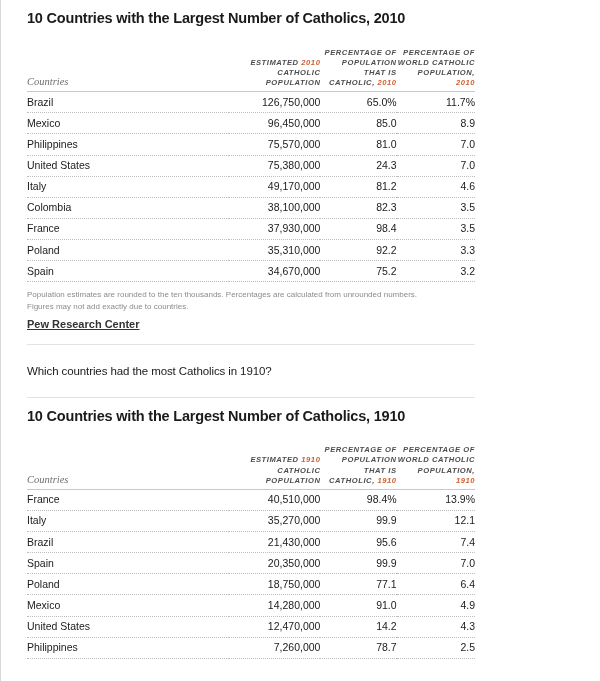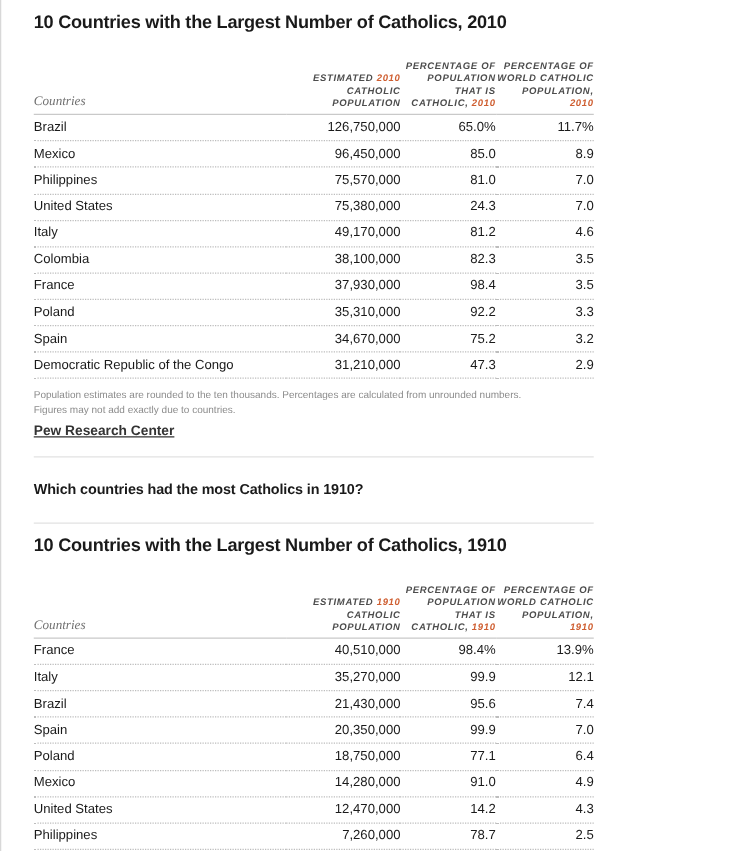--- a/index.html
+++ b/index.html
@@ -30,21 +30,21 @@
   .chart-title {
     font-size: 14.5px;
     font-weight: bold;
     letter-spacing: -0.2px;
     color: #1a1a1a;
     padding-top: 9px;
     line-height: 1.3;
   }
   .question {
     font-size: 11.5px;
-    font-weight: bold;
+    font-weight: normal;
     color: #1a1a1a;
     letter-spacing: -0.1px;
   }
   
   .rule {
     height: 1px;
     background: #e2e2e2;
     width: 100%;
   }
   .spacer-20 { height: 20px; }
@@ -212,26 +212,20 @@
           <td>35,310,000</td>
           <td>92.2</td>
           <td>3.3</td>
         </tr>
         <tr>
           <td class="country">Spain</td>
           <td>34,670,000</td>
           <td>75.2</td>
           <td>3.2</td>
         </tr>
-        <tr>
-          <td class="country">Democratic Republic of the Congo</td>
-          <td>31,210,000</td>
-          <td>47.3</td>
-          <td>2.9</td>
-        </tr>
       </tbody>
     </table>
 
     <div class="note">
       <span>Population estimates are rounded to the ten thousands. Percentages are calculated from unrounded numbers.</span><br>
       <span>Figures may not add exactly due to countries.</span>
     </div>
     <div class="source">Pew Research Center</div>
 
     <div class="spacer-14"></div>

